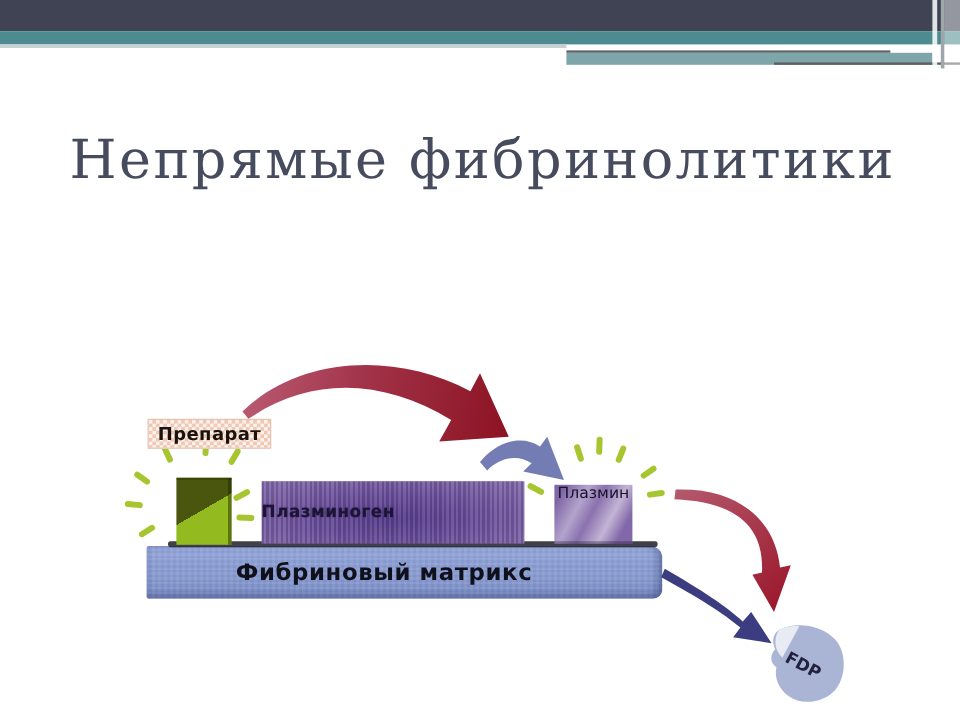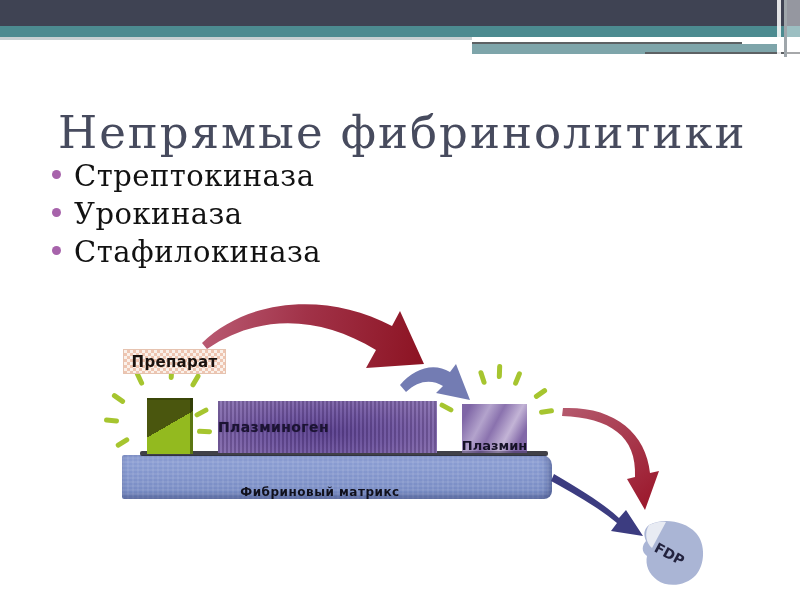--- a/index.html
+++ b/index.html
@@ -48,28 +48,28 @@
 
   .plasminogen-block{position:absolute;left:218px;top:401px;width:219px;height:52px;
       display:flex;align-items:center;
       font-size:14px;font-weight:700;color:#1c1433;letter-spacing:.4px;
       text-shadow:0 0 1.2px rgba(60,40,100,.85);
       background:
         repeating-linear-gradient(90deg,rgba(30,12,50,.20) 0 2px,rgba(255,255,255,.05) 2px 4px),
         radial-gradient(ellipse at 50% 60%,#5b4190 0%,#6f55a0 45%,#8168ab 78%,#8a74b2 100%);}
 
   .plasmin-block{position:absolute;left:462px;top:404px;width:65px;height:49px;
-      display:flex;align-items:flex-end;justify-content:center;
-      font-size:13px;font-weight:700;color:#161228;
+      display:flex;align-items:flex-start;justify-content:center;
+      font-size:13px;font-weight:400;color:#161228;
       background:linear-gradient(118deg,#7f66a6 10%,#b3a3cc 32%,#8a72ae 48%,#c3b4d6 68%,#8268a8 85%);
       box-shadow:inset 0 -2px 0 rgba(30,20,50,.35);}
 
   .matrix-bar{position:absolute;left:122px;top:455px;width:430px;height:44px;
-      display:flex;align-items:flex-end;justify-content:center;padding-right:34px;
-      font-size:12px;font-weight:700;color:#10101c;letter-spacing:.5px;
+      display:flex;align-items:center;justify-content:center;padding-right:34px;
+      font-size:19px;font-weight:700;color:#10101c;letter-spacing:.5px;
       border-radius:2px 10px 8px 2px;
       background:
         repeating-linear-gradient(0deg,rgba(255,255,255,.08) 0 2px,transparent 2px 4px),
         repeating-linear-gradient(90deg,rgba(255,255,255,.07) 0 2px,transparent 2px 5px),
         linear-gradient(180deg,#8ea0d6 0%,#8093ca 55%,#7487c0 100%);
       box-shadow:inset 0 -4px 5px rgba(40,50,100,.28), inset -5px 0 6px rgba(40,50,100,.28);}
 
   .ray{position:absolute;width:5px;height:15px;border-radius:3px;background:#a6c52f;}
 
   .overlay{position:absolute;left:0;top:0;width:800px;height:600px;pointer-events:none;}
@@ -84,34 +84,20 @@
   <div class="hdr-grayline-left"></div>
   <div class="hdr-darkline1"></div>
   <div class="hdr-tealband2"></div>
   <div class="hdr-darkline2"></div>
   <div class="hdr-vert-white"></div>
   <div class="hdr-vert-gray"></div>
   <div class="hdr-fade"></div>
 
   <h1 class="title">Непрямые фибринолитики</h1>
 
-  <ul class="bullets">
-    <li>
-      <span class="dot"></span>
-      <span class="btxt">Стрептокиназа</span>
-    </li>
-    <li>
-      <span class="dot"></span>
-      <span class="btxt">Урокиназа</span>
-    </li>
-    <li>
-      <span class="dot"></span>
-      <span class="btxt">Стафилокиназа</span>
-    </li>
-  </ul>
 
   <div class="diagram">
 
     <div class="matrix-bar dlabel">
       <span>Фибриновый матрикс</span>
     </div>
     <div class="shadow-strip"></div>
 
     <div class="ray" style="left:137px;top:371px;transform:rotate(-25deg)"></div>
     <div class="ray" style="left:169px;top:365px;transform:rotate(3deg)"></div>

